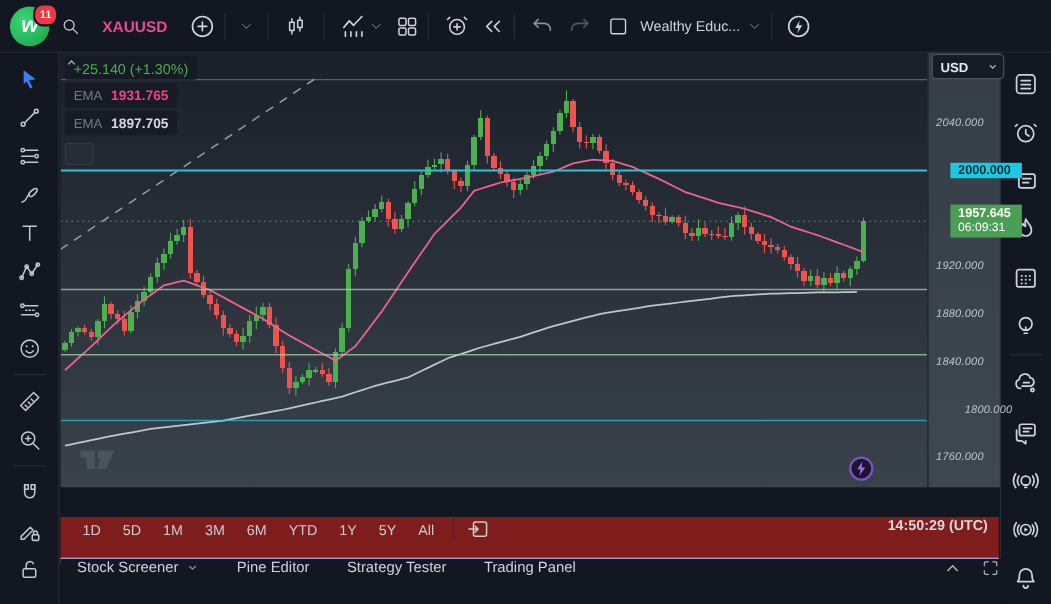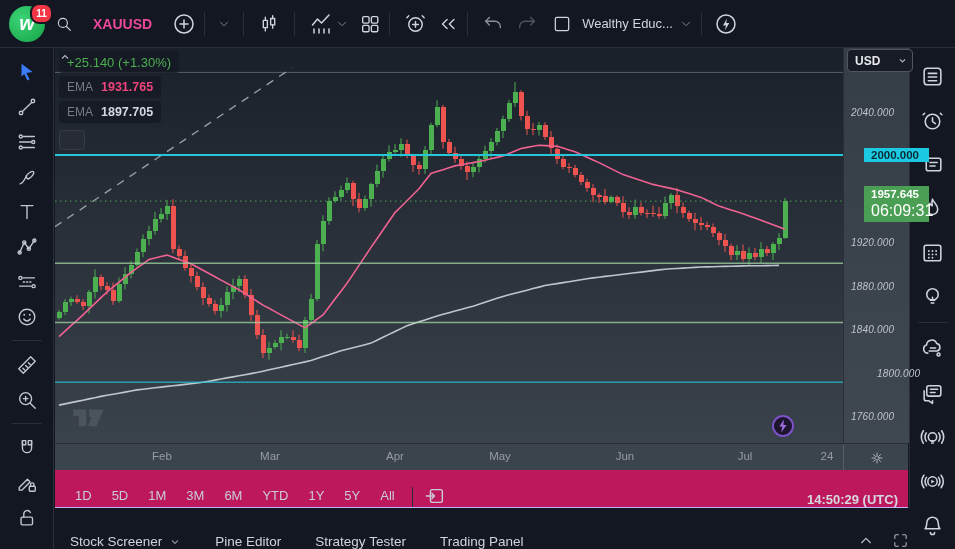--- a/index.html
+++ b/index.html
@@ -52,43 +52,43 @@
   .watermark{position:absolute;left:17px;top:357px;opacity:.95;}
   .flash-badge{position:absolute;left:716px;top:366px;width:24px;height:24px;cursor:pointer;}
 
   
   .price-axis{position:absolute;left:788px;top:0;width:65px;height:395px;
     background:linear-gradient(#353d46,#3f4750);border-left:1px solid #2a2e39;cursor:ns-resize;}
   .ptick{position:absolute;left:7px;transform:translateY(-50%);font-size:10px;color:#bfc4cb;letter-spacing:.2px;font-style:italic;}
   .pbadge{position:absolute;left:0;width:100%;box-sizing:border-box;text-align:left;padding:1px 0 1px 7px;font-size:11.5px;font-weight:bold;margin-left:20px;}
   .pbadge.cyan{background:#1bc9e3;color:#0b2c35;transform:translateY(-50%);}
   .pbadge.green{background:#4a9f55;color:#fff;line-height:1.25;}
-  .pbadge.green .cd{font-weight:normal;font-size:16px;text-align:right;}
+  .pbadge.green .cd{font-weight:normal;font-size:11px;}
   .usd-dd{position:absolute;left:3px;top:1px;width:52px;height:21px;background:#161b24;border:1px solid #50565f;
     border-radius:4px;display:flex;align-items:center;justify-content:space-between;padding:0 5px 0 7px;
     font-size:12px;font-weight:bold;color:#e6e8ec;cursor:pointer;}
 
   
   .time-axis{position:absolute;left:0;top:395px;width:853px;height:27px;background:#3b434c;
     border-top:1px solid #2a2e39;cursor:ew-resize;}
   .ttick{position:absolute;top:6px;transform:translateX(-50%);font-size:11.5px;color:#969ca4;}
   .ta-corner{position:absolute;left:788px;top:0;width:65px;height:27px;border-left:1px solid #565d66;
     display:flex;align-items:center;justify-content:center;color:#aeb3ba;cursor:pointer;}
 
   
-  .range-bar{position:absolute;left:0;top:422px;width:853px;height:37px;background:#be185d;
-    display:flex;align-items:flex-end;border-bottom:5px solid #c4b5fd;}
+  .range-bar{position:absolute;left:0;top:422px;width:853px;height:37px;background:#7f1d1d;
+    display:flex;align-items:flex-start;border-bottom:5px solid #c4b5fd;}
   .range-btn{font-size:13px;color:#c9ccd3;padding:4px 8px;margin:0 2px;border-radius:4px;cursor:pointer;}
   .rb-sep{width:1px;height:20px;background:#2a2e39;margin:0 7px;}
   .goto-date{color:#c9ccd3;display:flex;align-items:center;cursor:pointer;margin-left:4px;}
   .clock{margin-left:auto;margin-right:10px;font-size:13px;font-weight:bold;color:#d6d9de;}
 
   
   .bottom-bar{position:absolute;left:0;top:460px;width:868px;height:41px;background:#131722;
-    display:flex;align-items:flex-end;}
+    display:flex;align-items:flex-start;}
   .bb-item{font-size:13.5px;color:#cfd3da;cursor:pointer;display:flex;align-items:center;}
   .bb-right{margin-left:auto;display:flex;align-items:center;gap:18px;margin-right:14px;color:#b2b5be;}
   .bb-btn{cursor:pointer;display:flex;align-items:center;}
 </style>
 </head>
 <body>
 
 <div class="app">
 
   <header class="topbar">
@@ -671,39 +671,20 @@
         <div class="cd">06:09:31</div>
       </div>
       <div class="usd-dd">
         <span>USD</span>
         <svg width="9" height="9" viewBox="0 0 24 24" fill="none" stroke="#b2b5be" stroke-width="3">
             <path d="M5 9l7 7 7-7"></path>
           </svg>
       </div>
     </div>
 
-    <div class="time-axis">
-      <div id="time-labels">
-          <div class="ttick" style="left: 107px;">Feb</div>
-          <div class="ttick" style="left: 215px;">Mar</div>
-          <div class="ttick" style="left: 340px;">Apr</div>
-          <div class="ttick" style="left: 445px;">May</div>
-          <div class="ttick" style="left: 570px;">Jun</div>
-          <div class="ttick" style="left: 690px;">Jul</div>
-          <div class="ttick" style="left: 772px;">24</div>
-        </div>
-      <div class="ta-corner">
-        <span style="display:flex;">
-            <svg width="16" height="16" viewBox="0 0 24 24" fill="none" stroke="currentColor" stroke-width="1.5" stroke-linecap="round" stroke-linejoin="round">
-              <circle cx="12" cy="12" r="3.2"></circle>
-              <path d="M12 4.5V7M12 17v2.5M4.5 12H7M17 12h2.5M6.7 6.7l1.8 1.8M15.5 15.5l1.8 1.8M17.3 6.7l-1.8 1.8M8.5 15.5l-1.8 1.8"></path>
-            </svg>
-          </span>
-      </div>
-    </div>
 
     <div class="range-bar">
       <span style="width:10px;"></span>
       <span id="range-list" style="display:flex;align-items:center;">
           <span class="range-btn">1D</span>
           <span class="range-btn">5D</span>
           <span class="range-btn">1M</span>
           <span class="range-btn">3M</span>
           <span class="range-btn">6M</span>
           <span class="range-btn">YTD</span>

